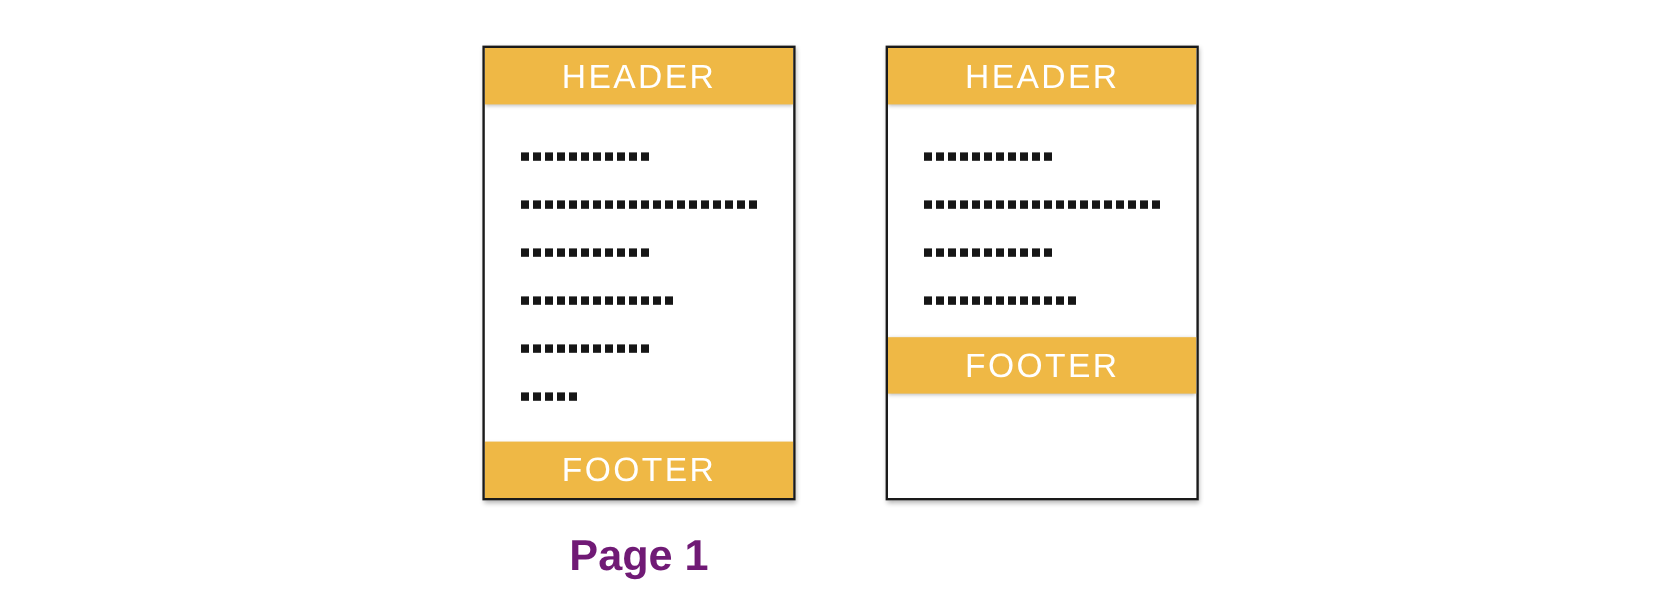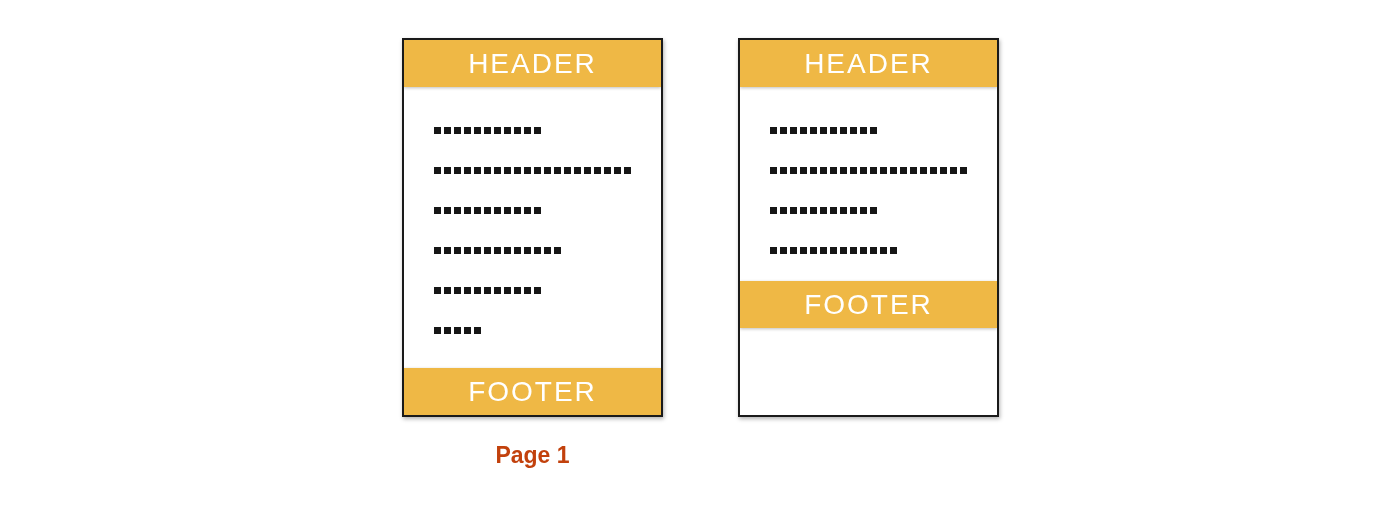--- a/index.html
+++ b/index.html
@@ -66,23 +66,23 @@
       90deg,
       var(--dot-color, #161616) 0px,
       var(--dot-color, #161616) 7px,
       transparent 7px,
       transparent 10px
     );
   }
   .page-label {
     margin-top: 25px;
     text-align: center;
-    font-size: 23px;
+    font-size: 36px;
     font-weight: 700;
-    color: #c2410c;
+    color: #701a75;
   }
 </style>
 </head>
 <body>
 
 <div class="canvas">
 
   <figure class="page-group first">
     <div class="page-box">
       <div class="bar">

